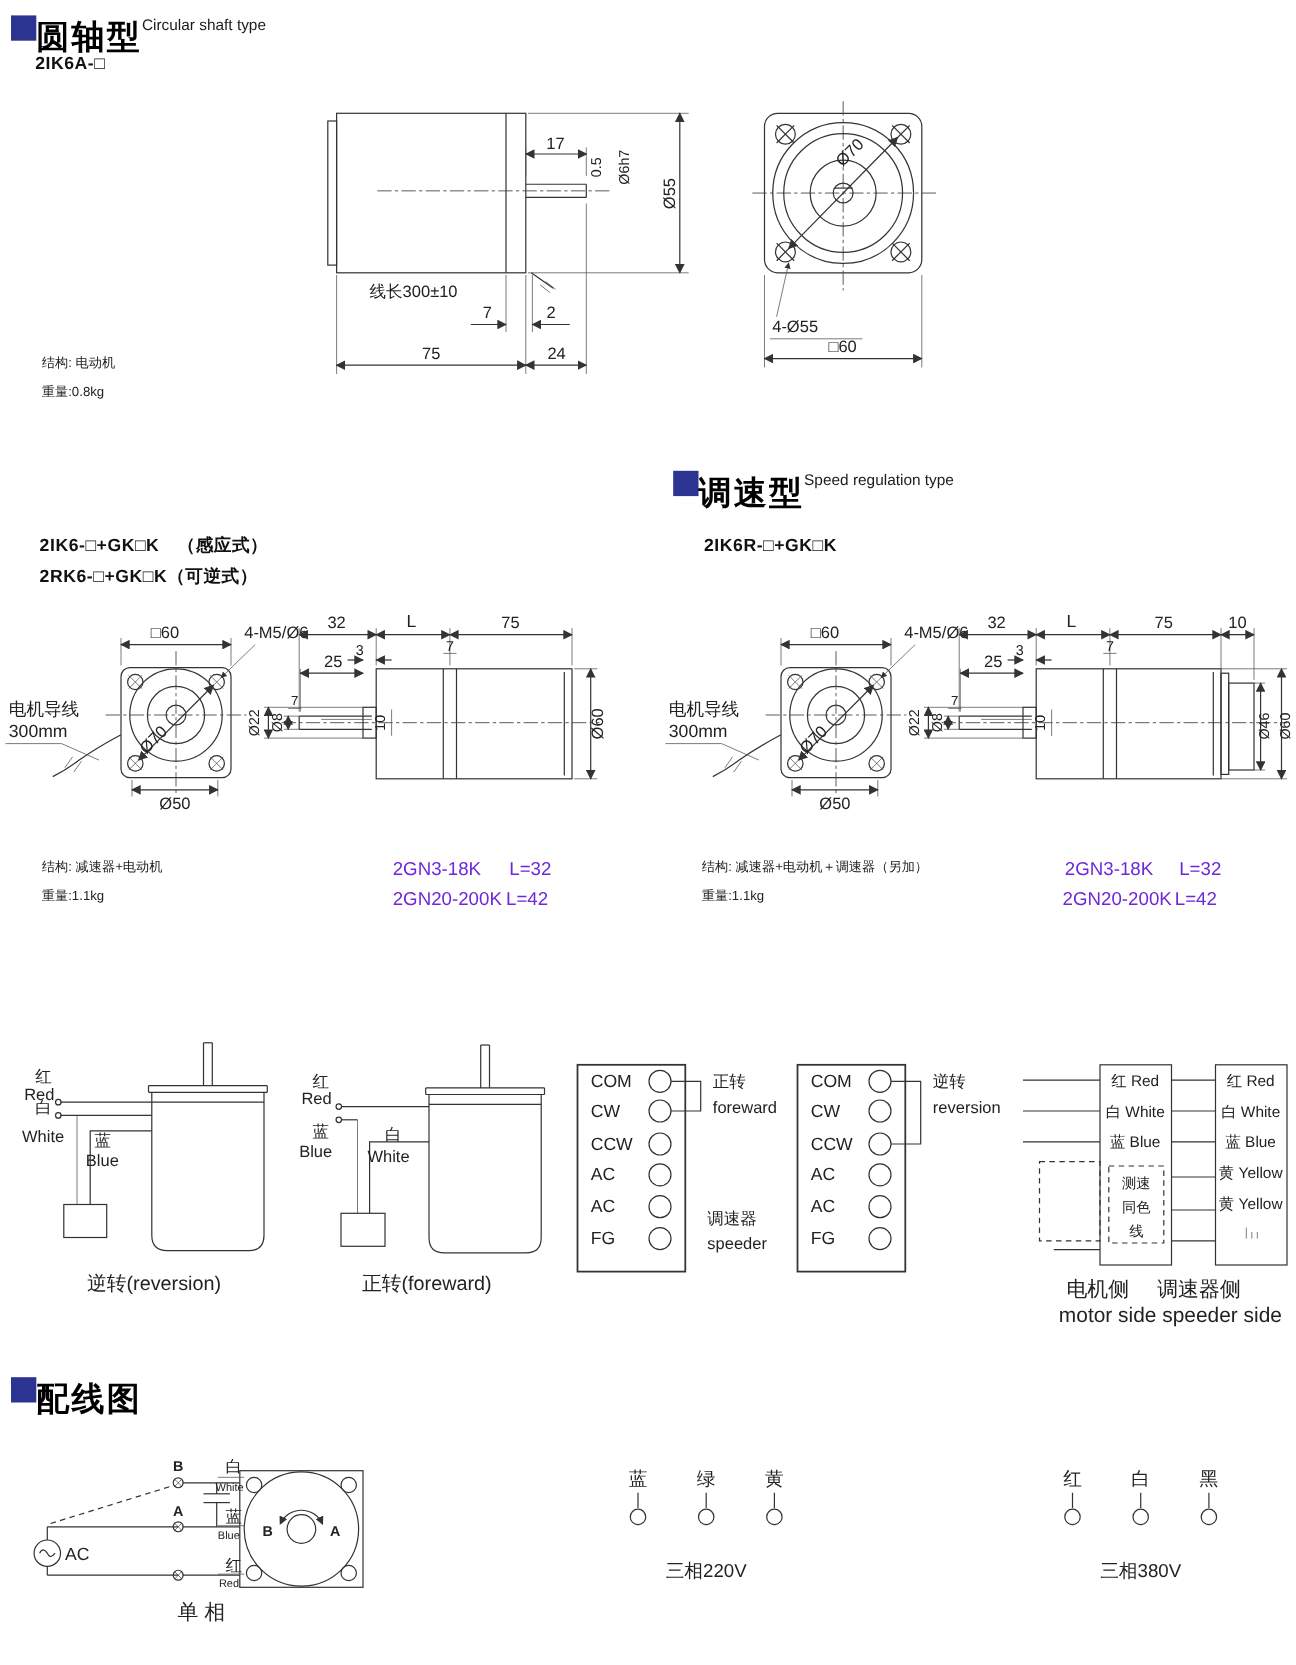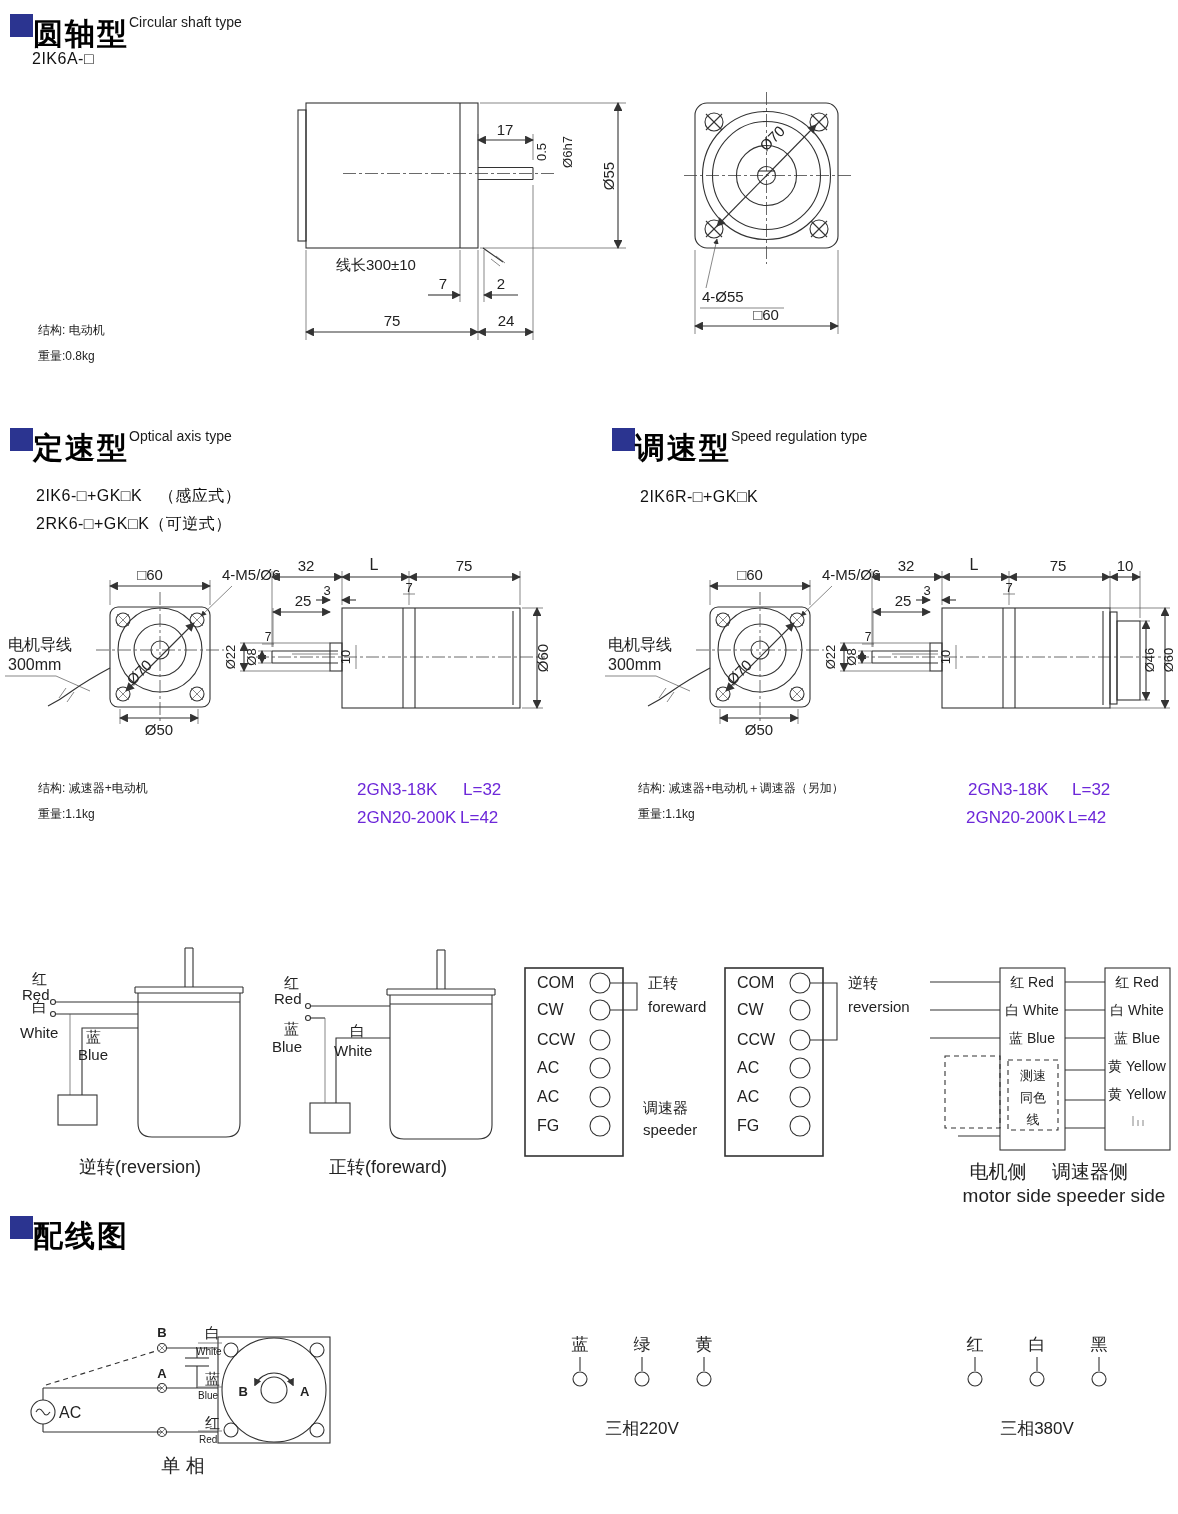--- a/index.html
+++ b/index.html
@@ -2,21 +2,21 @@
 <html style="--accent: #2b3490;"><head>
 <meta charset="utf-8">
 <style>
   html,body{margin:0;padding:0;background:#fff}
   .page{position:relative;width:1178px;height:1514px;background:#fff;
         font-family:"Liberation Sans",sans-serif;color:#1a1a1a;overflow:hidden}
   .hdr{position:absolute;display:flex;align-items:flex-start;gap:0}
   .sq{width:23px;height:23px;background:var(--accent,#2b3490);flex:0 0 auto}
   .hzh{font-size:30px;font-weight:bold;color:#000;letter-spacing:2px}
   .hen{font-size:14px;color:#1b1b1b}
-  .model{position:absolute;font-size:16px;font-weight:normal;color:#111;letter-spacing:.5px}
+  .model{position:absolute;font-size:16px;font-weight:bold;color:#111;letter-spacing:.5px}
   .note{position:absolute;font-size:12px;color:#222}
   .gear{position:absolute;font-size:17px;color:#6d28d9}
   svg{position:absolute;overflow:visible}
   svg line,svg path,svg rect,svg circle,svg polyline{fill:none;stroke:#333;stroke-width:1.1}
   .cl{stroke-dasharray:13 3 3 3;stroke-width:.8;stroke:#444}
   .thin{stroke-width:.7;stroke:#555}
   .dash{stroke-dasharray:5 4}
   text{fill:#222;stroke:none;font-size:14px;font-family:"Liberation Sans",sans-serif}
   .t15{font-size:15px}.t16{font-size:16px}.t13{font-size:13px}.t12{font-size:12px}
   .t17{font-size:17px}.t18{font-size:18px}.t19{font-size:19px}.t10{font-size:10px}
@@ -111,25 +111,20 @@
     <line class="thin" x1="12" y1="216" x2="96" y2="216"></line>
     <line class="thin" x1="7" y1="158" x2="7" y2="242"></line>
     <line class="thin" x1="150" y1="158" x2="150" y2="242"></line>
     <line x1="7" y1="234" x2="150" y2="234" marker-start="url(#ar2)" marker-end="url(#ar2)"></line>
     <text class="t15" x="78" y="228" text-anchor="middle">□60</text>
   </svg>
 
   <div class="note" style="left:38px;top:322px">结构: 电动机</div>
   <div class="note" style="left:38px;top:348px">重量:0.8kg</div>
 
-  <div class="hdr" style="left:10px;top:428px">
-    <span class="sq"></span>
-    <span class="hzh">定速型</span>
-    <span class="hen">Optical axis type</span>
-  </div>
   <div class="model" style="left:36px;top:486px">2IK6-□+GK□K　（感应式）</div>
   <div class="model" style="left:36px;top:514px">2RK6-□+GK□K（可逆式）</div>
 
   <div class="hdr" style="left:612px;top:428px">
     <span class="sq"></span>
     <span class="hzh">调速型</span>
     <span class="hen">Speed regulation type</span>
   </div>
   <div class="model" style="left:640px;top:488px">2IK6R-□+GK□K</div>
 
@@ -464,21 +459,21 @@
     <text x="207" y="113" text-anchor="middle">黄 Yellow</text>
     <text x="207" y="141" text-anchor="middle">黄 Yellow</text>
     <line class="thin" x1="203" y1="158" x2="203" y2="168"></line>
       <line class="thin" x1="208" y1="162" x2="208" y2="168"></line>
       <line class="thin" x1="213" y1="162" x2="213" y2="168"></line>
     <text class="t19" x="68" y="220" text-anchor="middle">电机侧</text>
     <text class="t19" x="160" y="220" text-anchor="middle">调速器侧</text>
     <text class="t19" x="134" y="244" text-anchor="middle">motor side speeder side</text>
   </svg>
 
-  <div class="hdr" style="left:10px;top:1216px">
+  <div class="hdr" style="left:10px;top:1252px">
     <span class="sq"></span>
     <span class="hzh">配线图</span>
   </div>
 
   <svg style="left:15px;top:1300px" width="350" height="190" viewBox="0 0 350 190">
     <defs>
         <marker id="ar5" viewBox="0 0 10 10" refX="8" refY="5" markerWidth="7" markerHeight="7" orient="auto-start-reverse">
           <path d="M0,0 L10,5 L0,10 z" style="fill:#333;stroke:none"></path>
         </marker>
       </defs>

